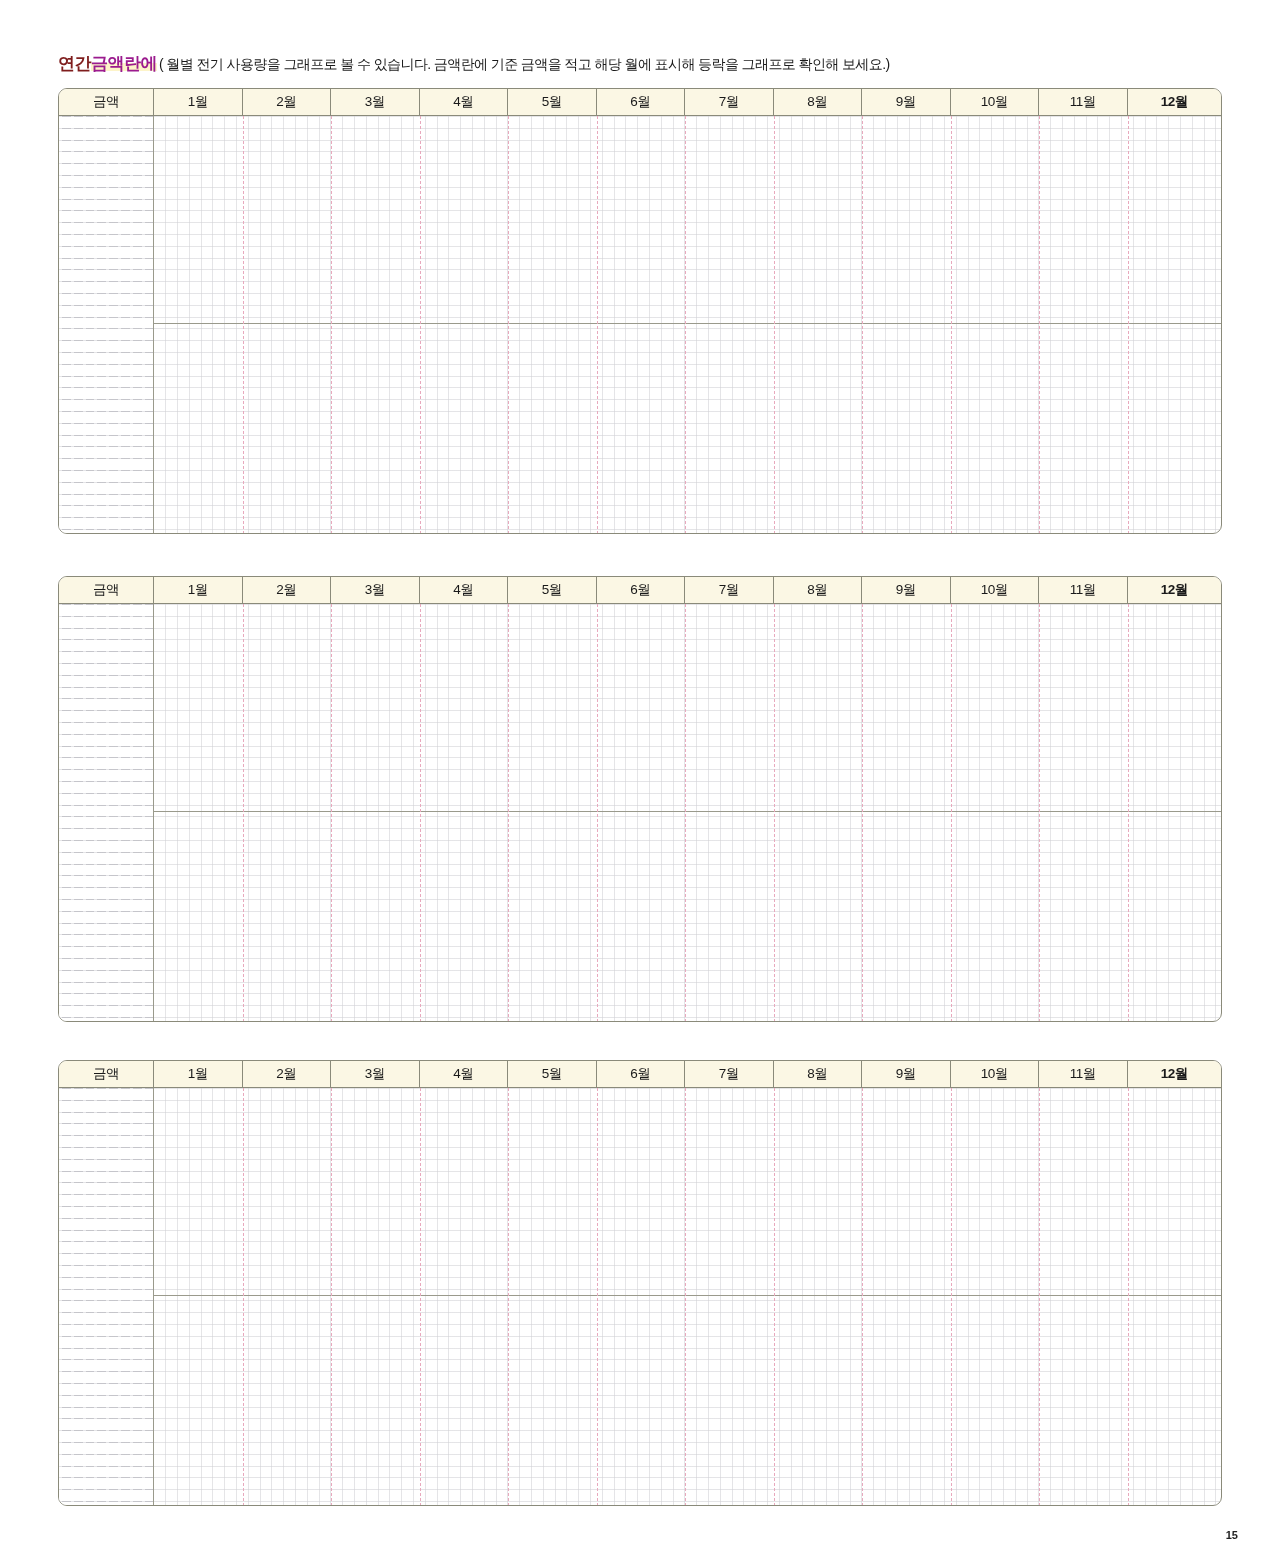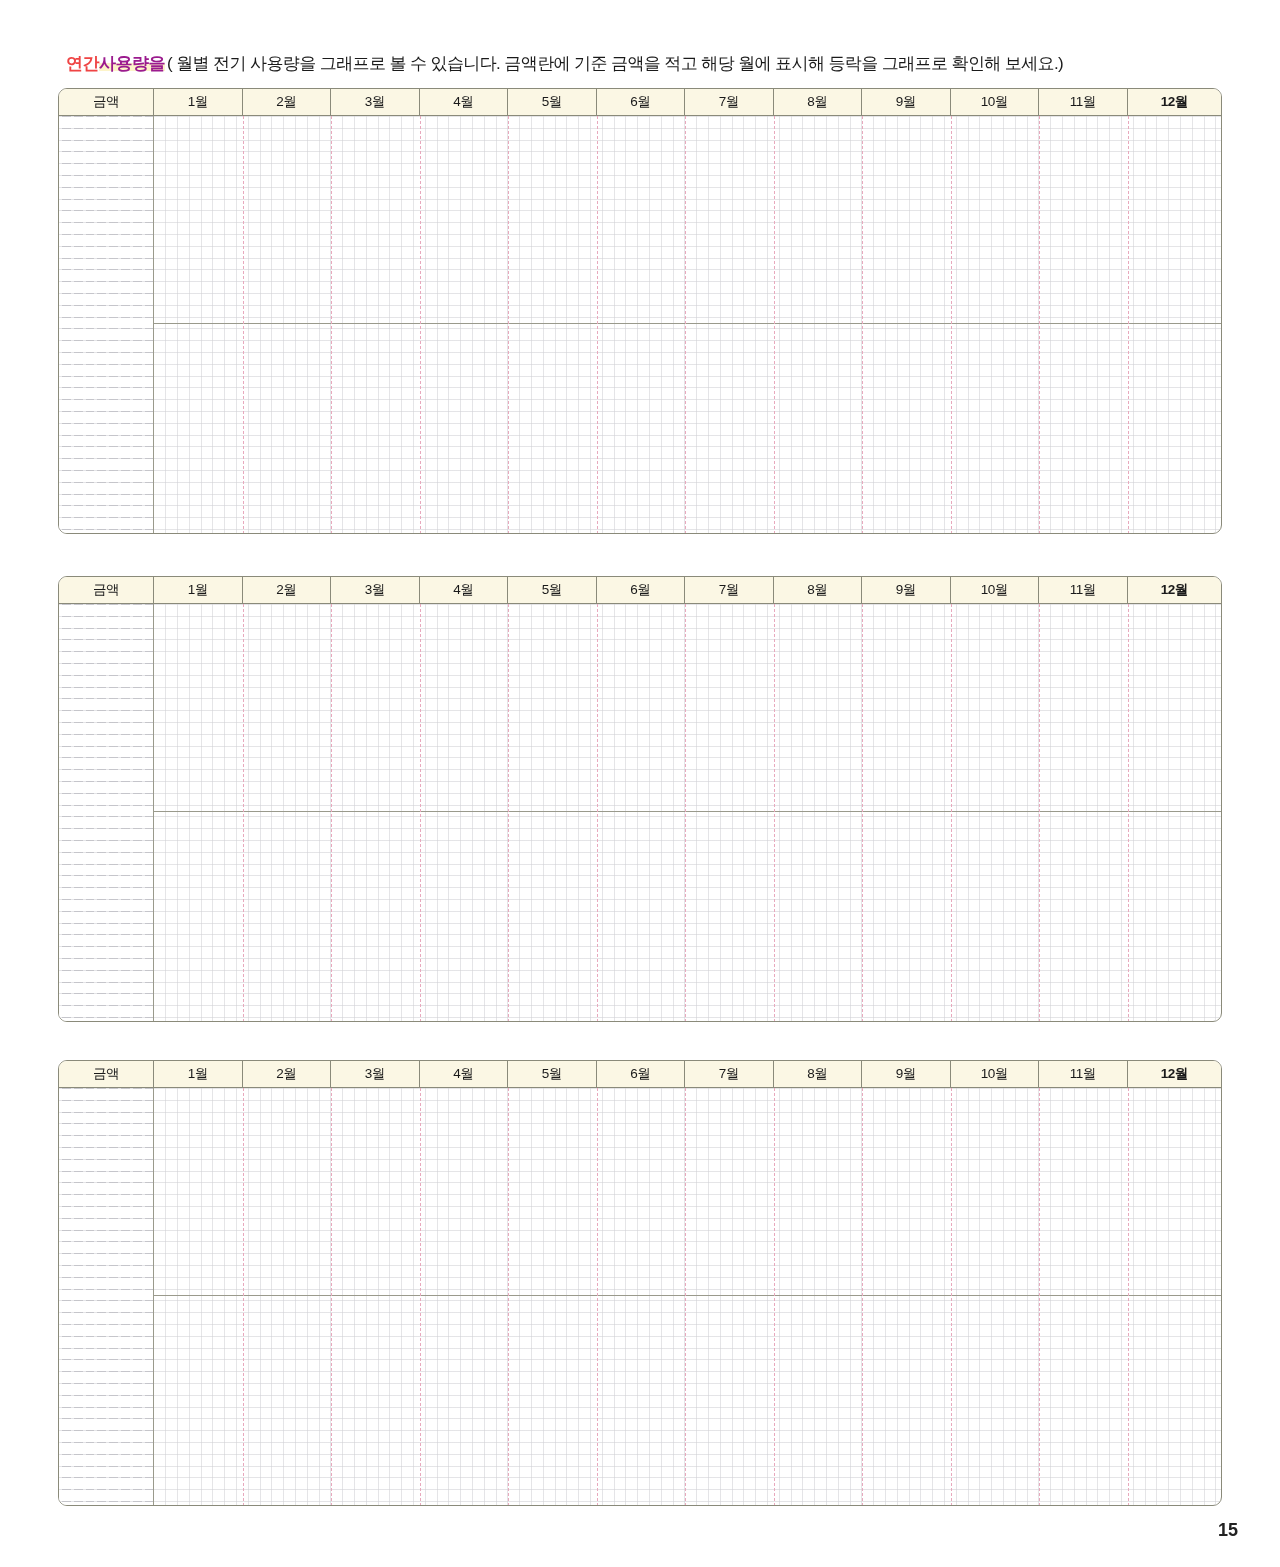--- a/index.html
+++ b/index.html
@@ -22,33 +22,32 @@
     left: 58px;
     top: 52px;
     width: 1180px;
     height: 26px;
     white-space: nowrap;
   }
   .title-main {
     font-size: 17px;
     font-weight: bold;
     letter-spacing: -0.5px;
-    color: #ef4444;
+    color: #7f1d1d;
     position: relative;
-    margin-left: 8px;
   }
   .title-accent {
     font-size: 17px;
     font-weight: bold;
     letter-spacing: -0.5px;
     color: #9b1b8e;
     background: linear-gradient(to bottom, rgba(255,255,255,0) 45%, #fdf4c9 45%, #fdf4c9 92%, rgba(255,255,255,0) 92%);
   }
   .title-sub {
-    font-size: 17px;
+    font-size: 14px;
     font-weight: normal;
     letter-spacing: -0.6px;
     color: #1a1a1a;
     margin-left: 2px;
   }
 
   
   .chart-block {
     position: absolute;
     left: 58px;
@@ -150,30 +149,30 @@
     height: 0;
     border-top: 1px solid #9a9a8c;
     z-index: 4;
   }
 
   
   .page-number {
     position: absolute;
     right: 42px;
     bottom: 26px;
-    font-size: 18px;
+    font-size: 11px;
     color: #222;
     font-weight: bold;
   }
 </style>
 </head>
 <body>
 
 <div class="page-header">
-  <span class="title-main">연간</span><span class="title-accent">사용량을</span><span class="title-sub">( 월별 전기 사용량을 그래프로 볼 수 있습니다. 금액란에 기준 금액을 적고 해당 월에 표시해 등락을 그래프로 확인해 보세요.)</span>
+  <span class="title-main">연간</span><span class="title-accent">금액란에</span><span class="title-sub">( 월별 전기 사용량을 그래프로 볼 수 있습니다. 금액란에 기준 금액을 적고 해당 월에 표시해 등락을 그래프로 확인해 보세요.)</span>
 </div>
 
 <div class="chart-block" id="block-0">
   <div class="head-row">
     <div class="head-cell amount">금액</div>
     <div class="head-cell">1월</div>
     <div class="head-cell">2월</div>
     <div class="head-cell">3월</div>
     <div class="head-cell">4월</div>
     <div class="head-cell">5월</div>

